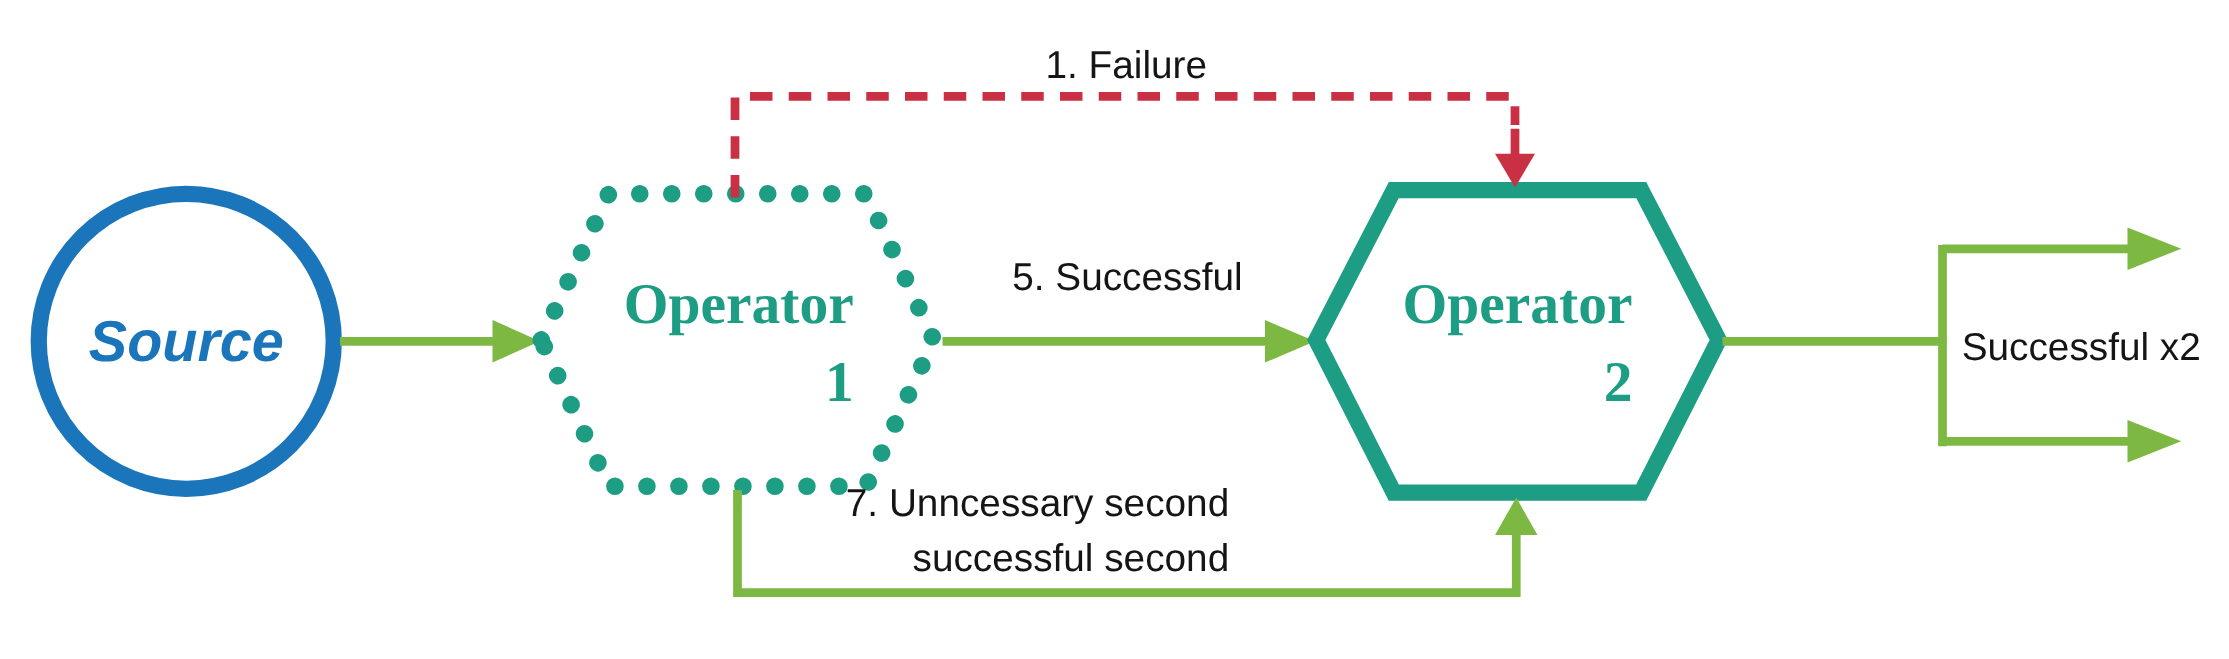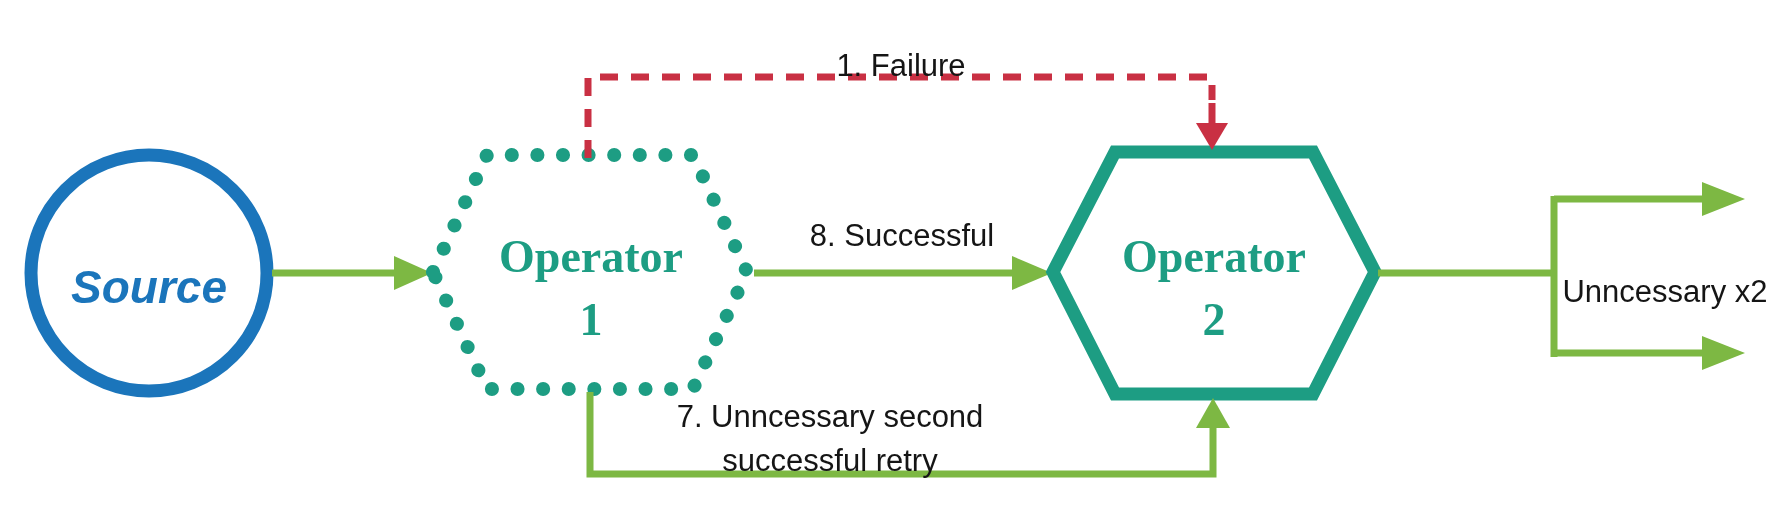--- a/index.html
+++ b/index.html
@@ -24,21 +24,21 @@
   .teal-dotted{stroke:var(--operator-teal);stroke-width:14;fill:none;
                stroke-dasharray:0.1 25.5;stroke-linecap:round;stroke-linejoin:round;}
   .teal-solid{stroke:var(--operator-teal);stroke-width:13;fill:none;stroke-linejoin:miter;}
   .green-line{stroke:var(--flow-green);stroke-width:7;fill:none;}
   .green-head{fill:var(--flow-green);}
   .red-dashed{stroke:var(--failure-red);stroke-width:7;fill:none;stroke-dasharray:18 13;}
   .red-solid{stroke:var(--failure-red);stroke-width:7;fill:none;}
   .red-head{fill:var(--failure-red);}
 
   
-  .label{position:absolute;transform:translate(-50%,-50%);text-align:center;white-space:nowrap;margin-top:14px;}
+  .label{position:absolute;transform:translate(-50%,-50%);text-align:right;white-space:nowrap;}
   .node-label{font-weight:700;font-size:46px;line-height:63px;}
   .source-label{color:var(--source-blue);font-style:italic;}
   .operator-label{color:var(--operator-teal);font-family:Liberation Serif, serif;}
   .edge-label{font-size:31px;line-height:44px;color:var(--label-text);}
 </style>
 </head>
 <body>
 
 <div class="canvas">
 
@@ -89,23 +89,23 @@
   </div>
 
   <div class="label node-label operator-label" style="left:1214px;top:274px;">
     <div>Operator</div>
     <div>2</div>
   </div>
 
   <div class="label edge-label" style="left:901px;top:52px;">1. Failure</div>
 
   <div class="label edge-label" style="left:902px;top:222px;">
-    <div>8. Successful</div>
+    <div>5. Successful</div>
   </div>
 
   <div class="label edge-label" style="left:830px;top:425px;">
     <div>7. Unncessary second</div>
-    <div>successful retry</div>
+    <div>successful second</div>
   </div>
 
-  <div class="label edge-label" style="left:1665px;top:278px;">Unncessary x2</div>
+  <div class="label edge-label" style="left:1665px;top:278px;">Successful x2</div>
 
 </div>
 
 </body></html>

